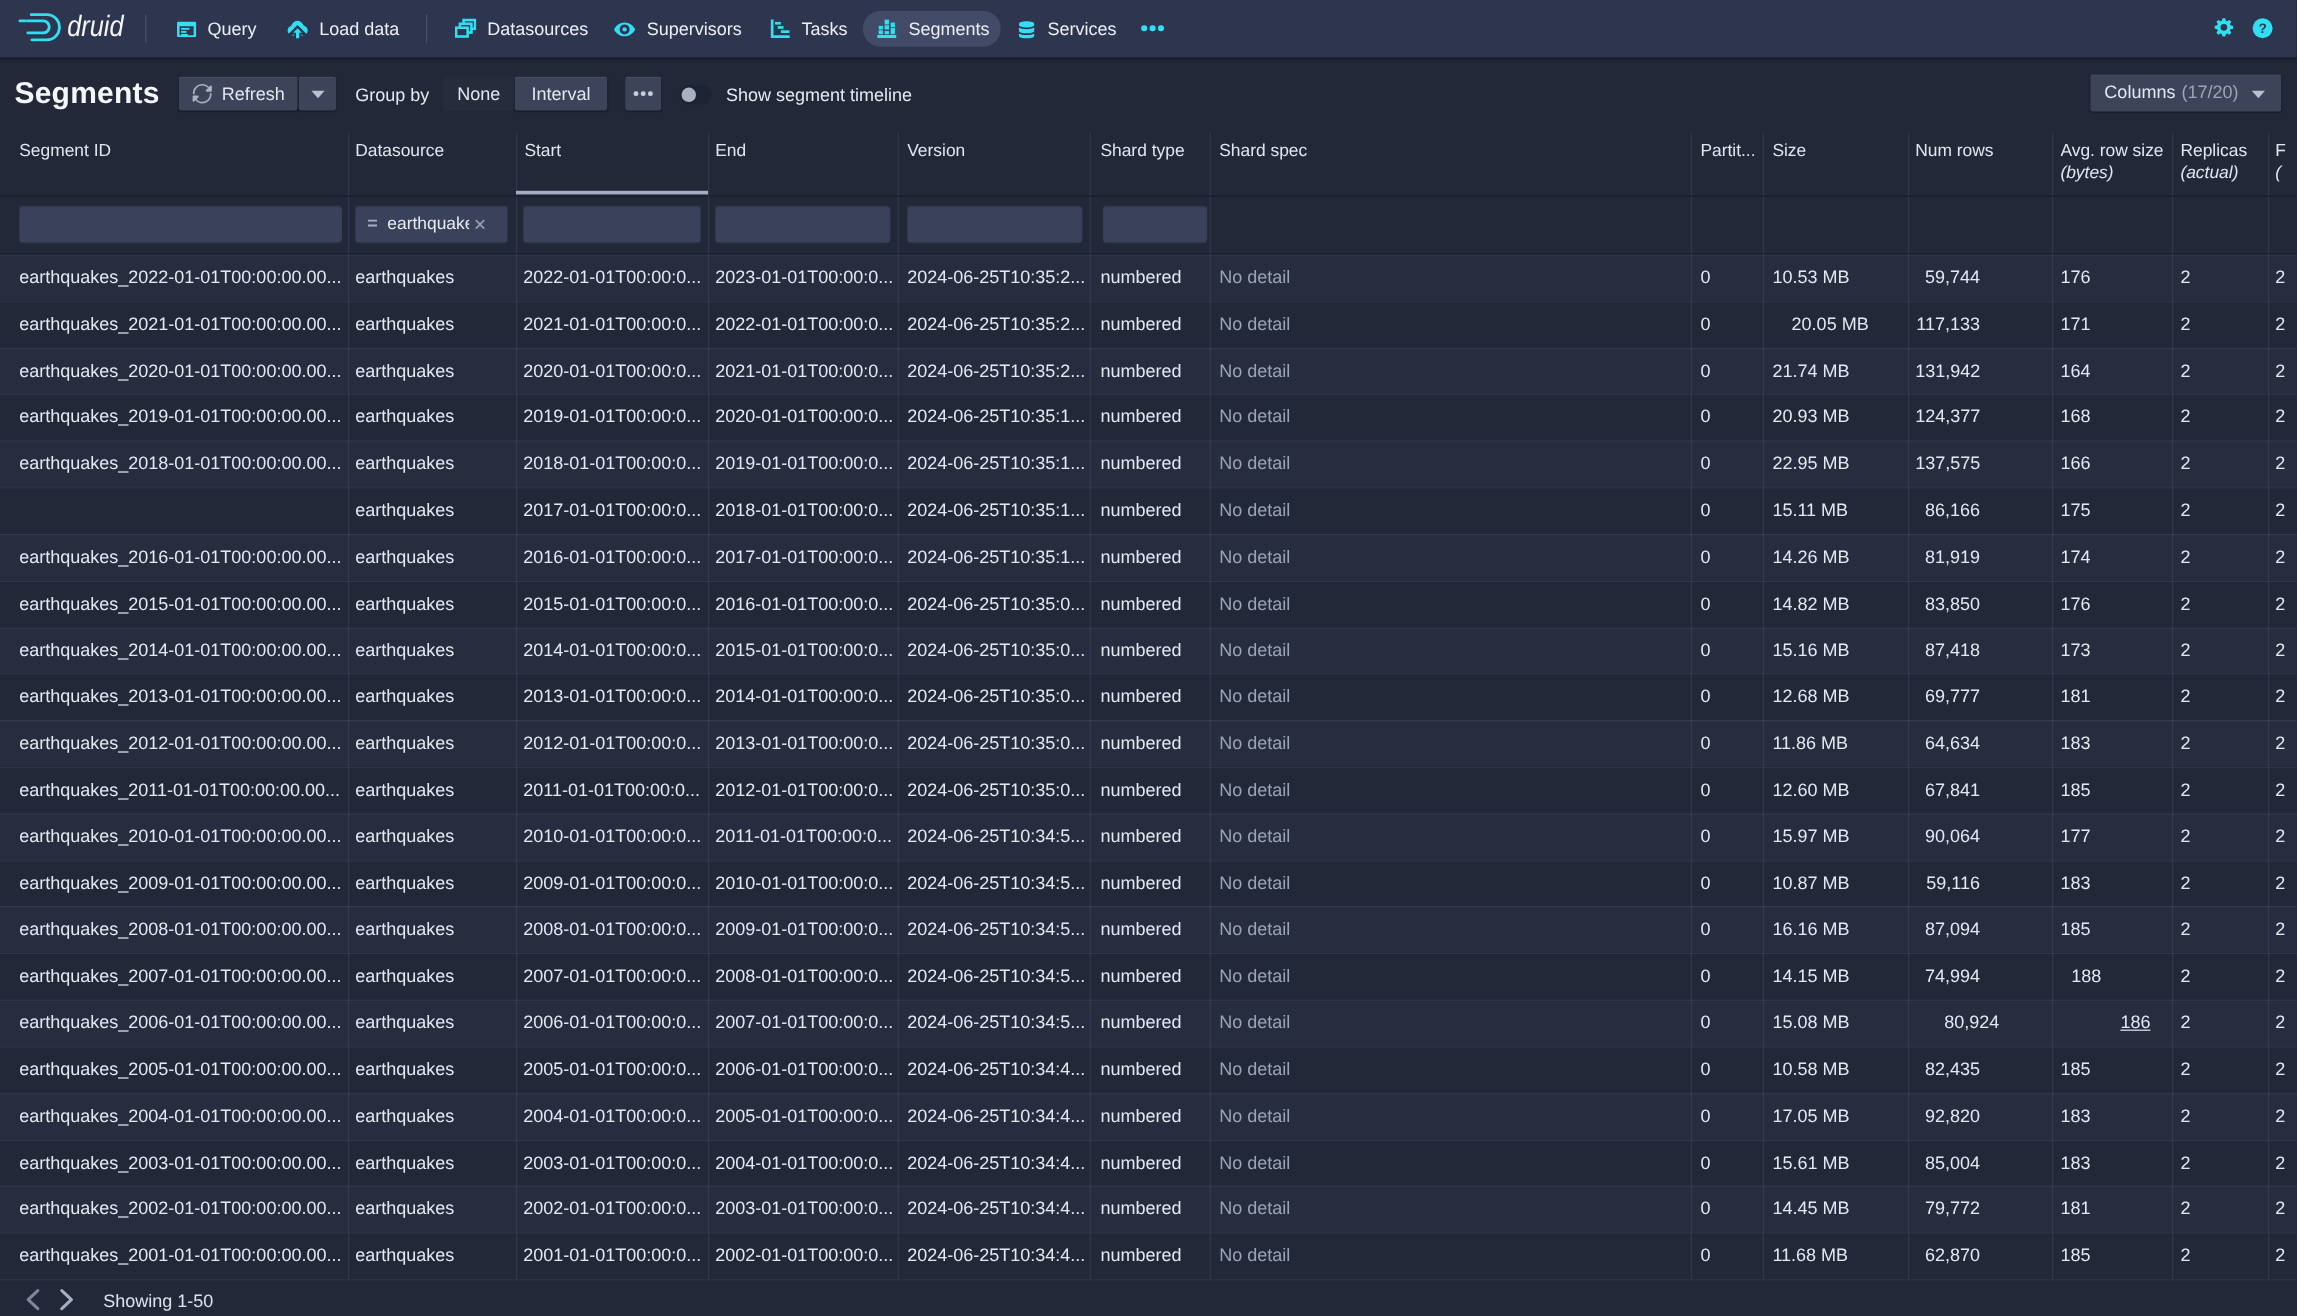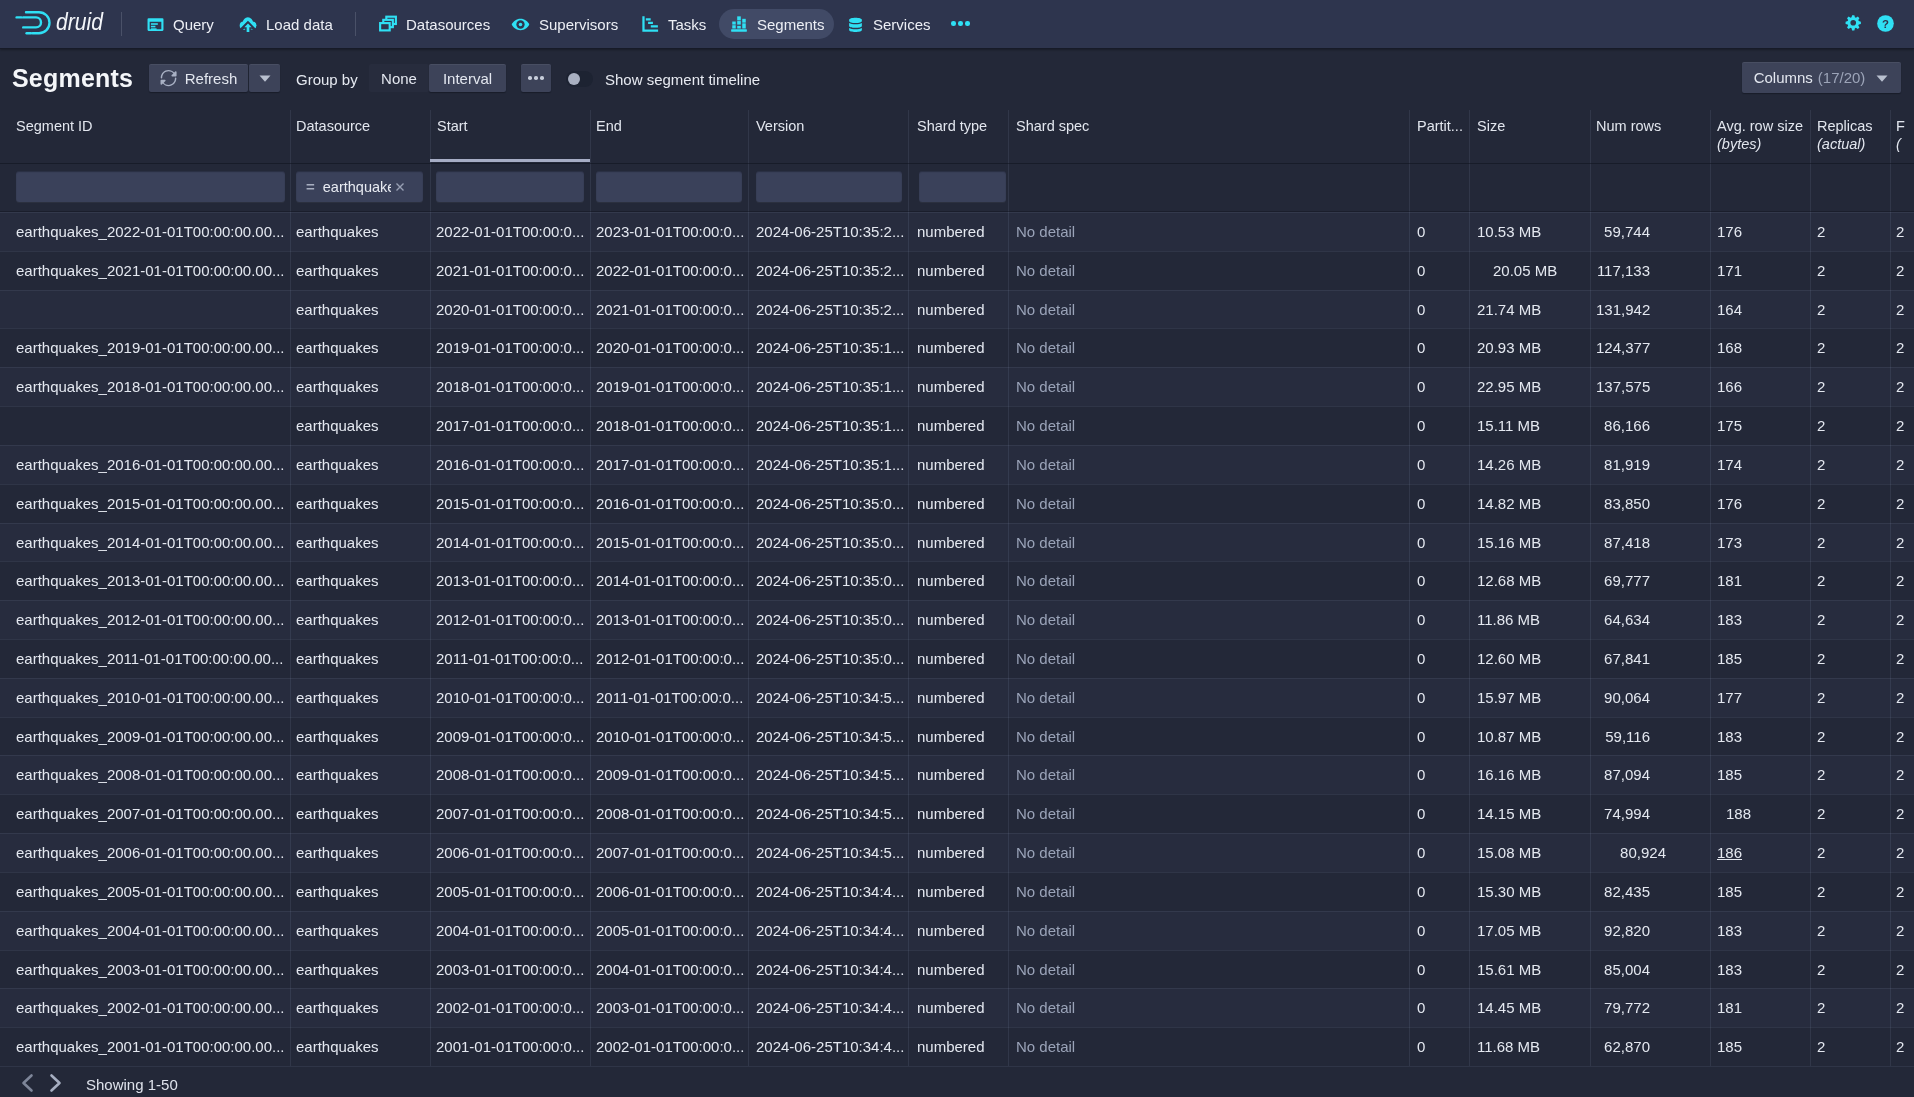--- a/index.html
+++ b/index.html
@@ -287,20 +287,21 @@
     <div class="cell " style="left:1409px;width:60px;padding-left:8px;">0</div>
     <div class="cell " style="left:1469px;width:121px;padding-left:24px;">20.05 MB</div>
     <div class="cell " style="left:1590px;width:120px;padding-left:6px;">
       <span style="display:inline-block;width:54px;text-align:right">117,133</span>
     </div>
     <div class="cell " style="left:1710px;width:100px;padding-left:7px;">171</div>
     <div class="cell " style="left:1810px;width:80px;padding-left:7px;">2</div>
     <div class="cell " style="left:1890px;width:24px;padding-left:6px;">2</div>
   </div>
 <div class="row" style="top:290px;height:38px">
+    <div class="cell " style="left:0px;width:290px;padding-left:16px;">earthquakes_2020-01-01T00:00:00.00...</div>
     <div class="cell " style="left:290px;width:140px;padding-left:6px;">earthquakes</div>
     <div class="cell " style="left:430px;width:160px;padding-left:6px;">2020-01-01T00:00:0...</div>
     <div class="cell " style="left:590px;width:158px;padding-left:6px;">2021-01-01T00:00:0...</div>
     <div class="cell " style="left:748px;width:160px;padding-left:8px;">2024-06-25T10:35:2...</div>
     <div class="cell " style="left:908px;width:100px;padding-left:9px;">numbered</div>
     <div class="cell " style="left:1008px;width:401px;padding-left:8px;">
       <span style="color:#9aa3b8">No detail</span>
     </div>
     <div class="cell " style="left:1409px;width:60px;padding-left:8px;">0</div>
     <div class="cell " style="left:1469px;width:121px;padding-left:8px;">21.74 MB</div>
@@ -565,36 +566,36 @@
     <div class="cell " style="left:748px;width:160px;padding-left:8px;">2024-06-25T10:34:5...</div>
     <div class="cell " style="left:908px;width:100px;padding-left:9px;">numbered</div>
     <div class="cell " style="left:1008px;width:401px;padding-left:8px;">
       <span style="color:#9aa3b8">No detail</span>
     </div>
     <div class="cell " style="left:1409px;width:60px;padding-left:8px;">0</div>
     <div class="cell " style="left:1469px;width:121px;padding-left:8px;">15.08 MB</div>
     <div class="cell " style="left:1590px;width:120px;padding-left:6px;margin-left:16px;">
       <span style="display:inline-block;width:54px;text-align:right">80,924</span>
     </div>
-    <div class="cell " style="left:1710px;width:100px;padding-left:7px;text-decoration:underline;">186</div>
+    <div class="cell " style="left:1760px;width:100px;padding-left:7px;text-decoration:underline;">186</div>
     <div class="cell " style="left:1810px;width:80px;padding-left:7px;">2</div>
     <div class="cell " style="left:1890px;width:24px;padding-left:6px;">2</div>
   </div>
 <div class="row" style="top:872px;height:39px">
     <div class="cell " style="left:0px;width:290px;padding-left:16px;">earthquakes_2005-01-01T00:00:00.00...</div>
     <div class="cell " style="left:290px;width:140px;padding-left:6px;">earthquakes</div>
     <div class="cell " style="left:430px;width:160px;padding-left:6px;">2005-01-01T00:00:0...</div>
     <div class="cell " style="left:590px;width:158px;padding-left:6px;">2006-01-01T00:00:0...</div>
     <div class="cell " style="left:748px;width:160px;padding-left:8px;">2024-06-25T10:34:4...</div>
     <div class="cell " style="left:908px;width:100px;padding-left:9px;">numbered</div>
     <div class="cell " style="left:1008px;width:401px;padding-left:8px;">
       <span style="color:#9aa3b8">No detail</span>
     </div>
     <div class="cell " style="left:1409px;width:60px;padding-left:8px;">0</div>
-    <div class="cell " style="left:1469px;width:121px;padding-left:8px;">15.30 MB</div>
+    <div class="cell " style="left:1469px;width:121px;padding-left:8px;">10.58 MB</div>
     <div class="cell " style="left:1590px;width:120px;padding-left:6px;">
       <span style="display:inline-block;width:54px;text-align:right">82,435</span>
     </div>
     <div class="cell " style="left:1710px;width:100px;padding-left:7px;">185</div>
     <div class="cell " style="left:1810px;width:80px;padding-left:7px;">2</div>
     <div class="cell " style="left:1890px;width:24px;padding-left:6px;">2</div>
   </div>
 <div class="row" style="top:911px;height:39px">
     <div class="cell " style="left:0px;width:290px;padding-left:16px;">earthquakes_2004-01-01T00:00:00.00...</div>
     <div class="cell " style="left:290px;width:140px;padding-left:6px;">earthquakes</div>

